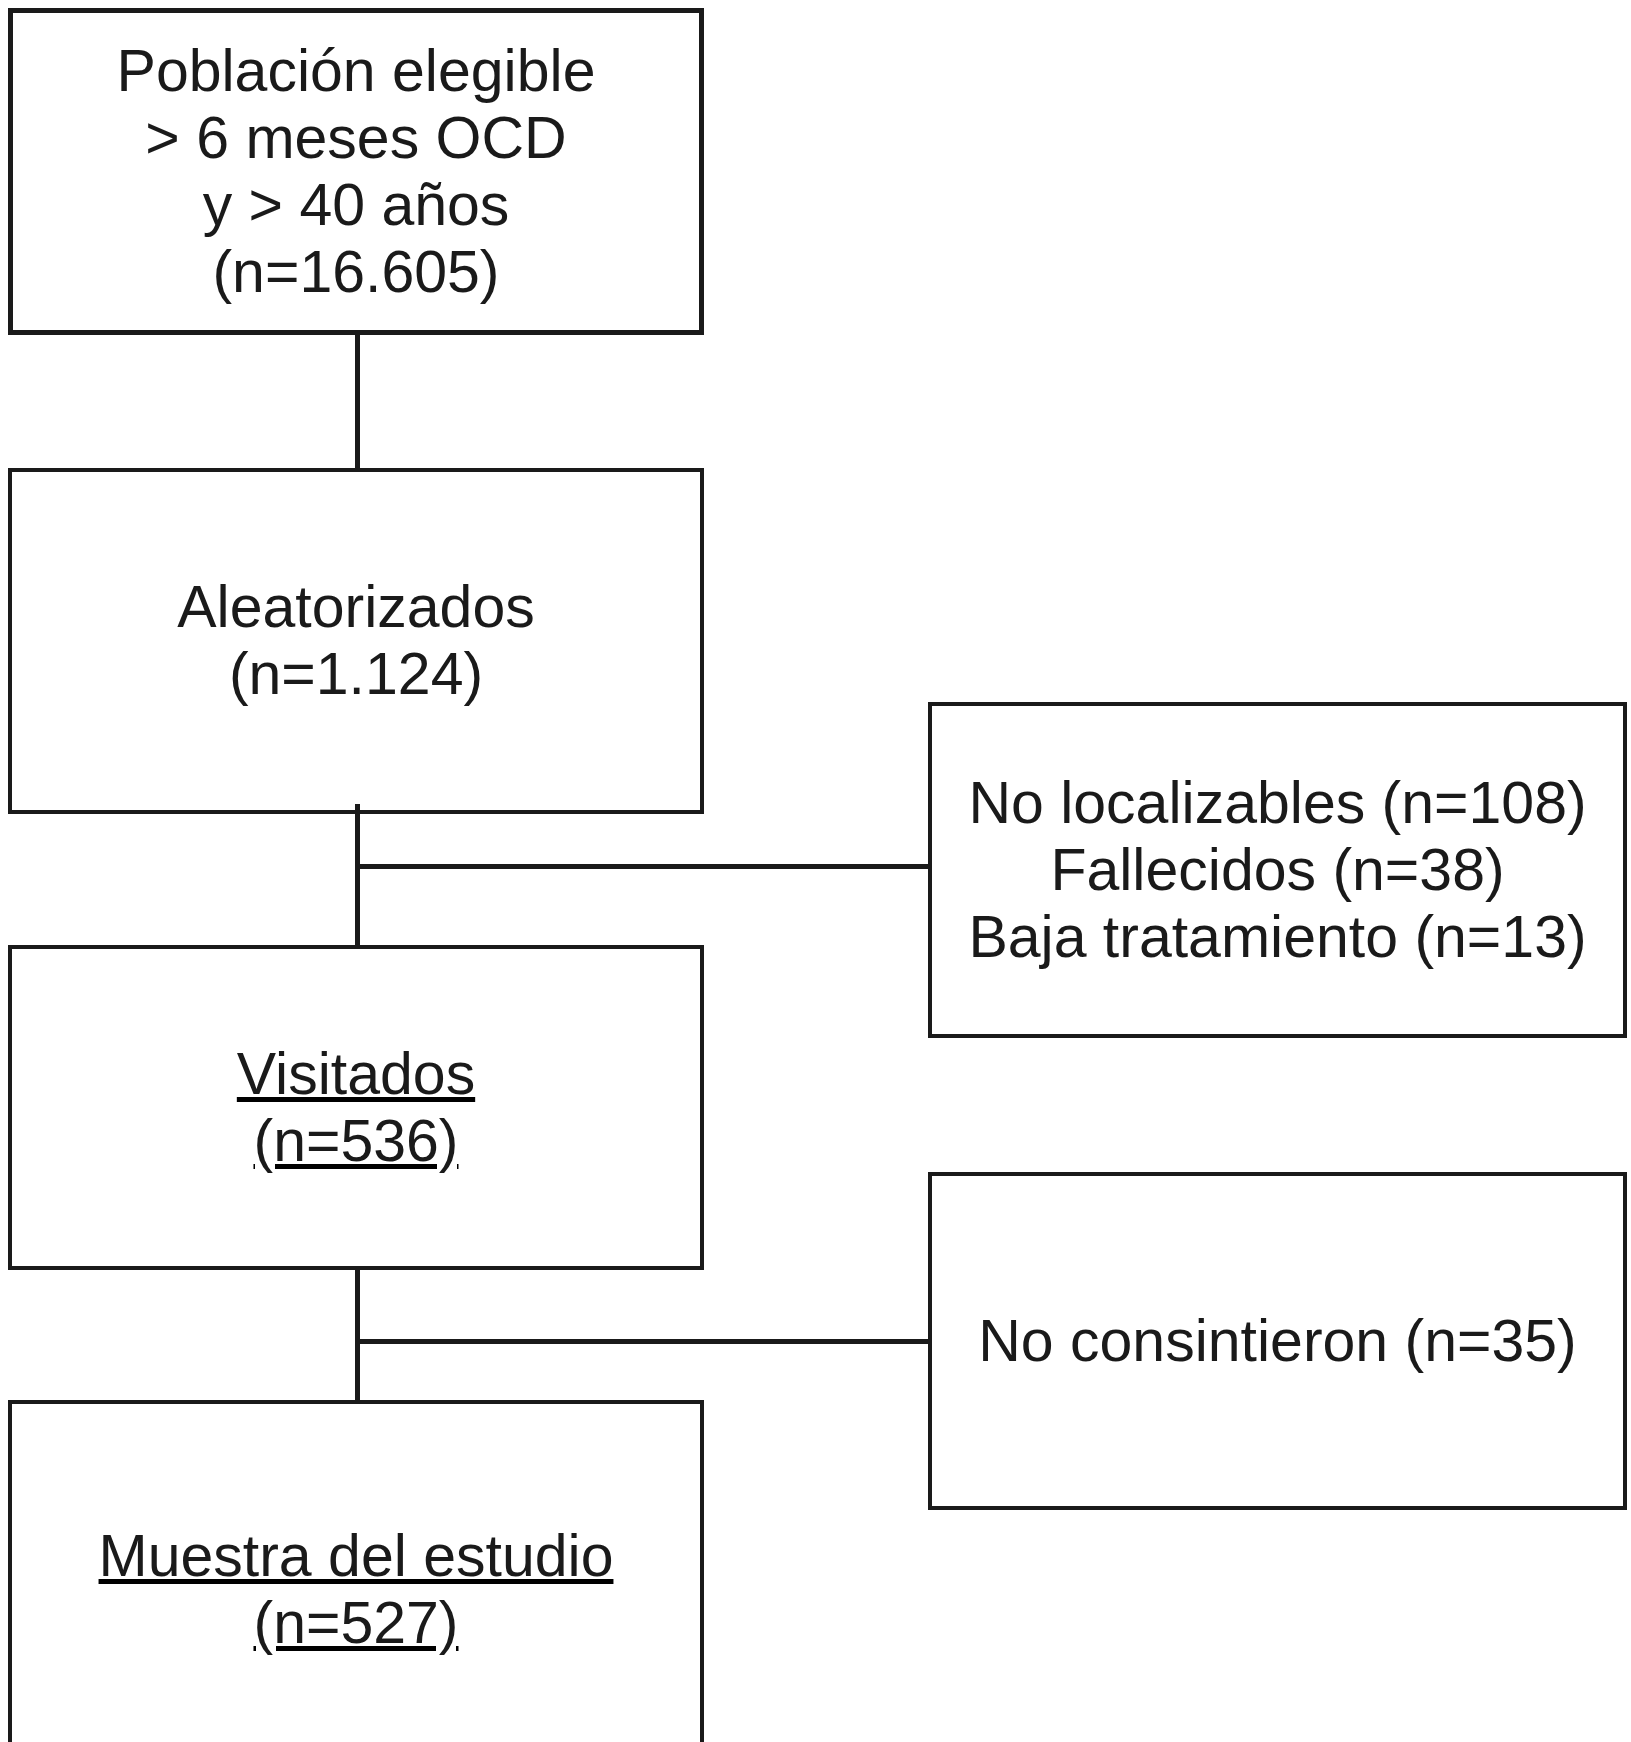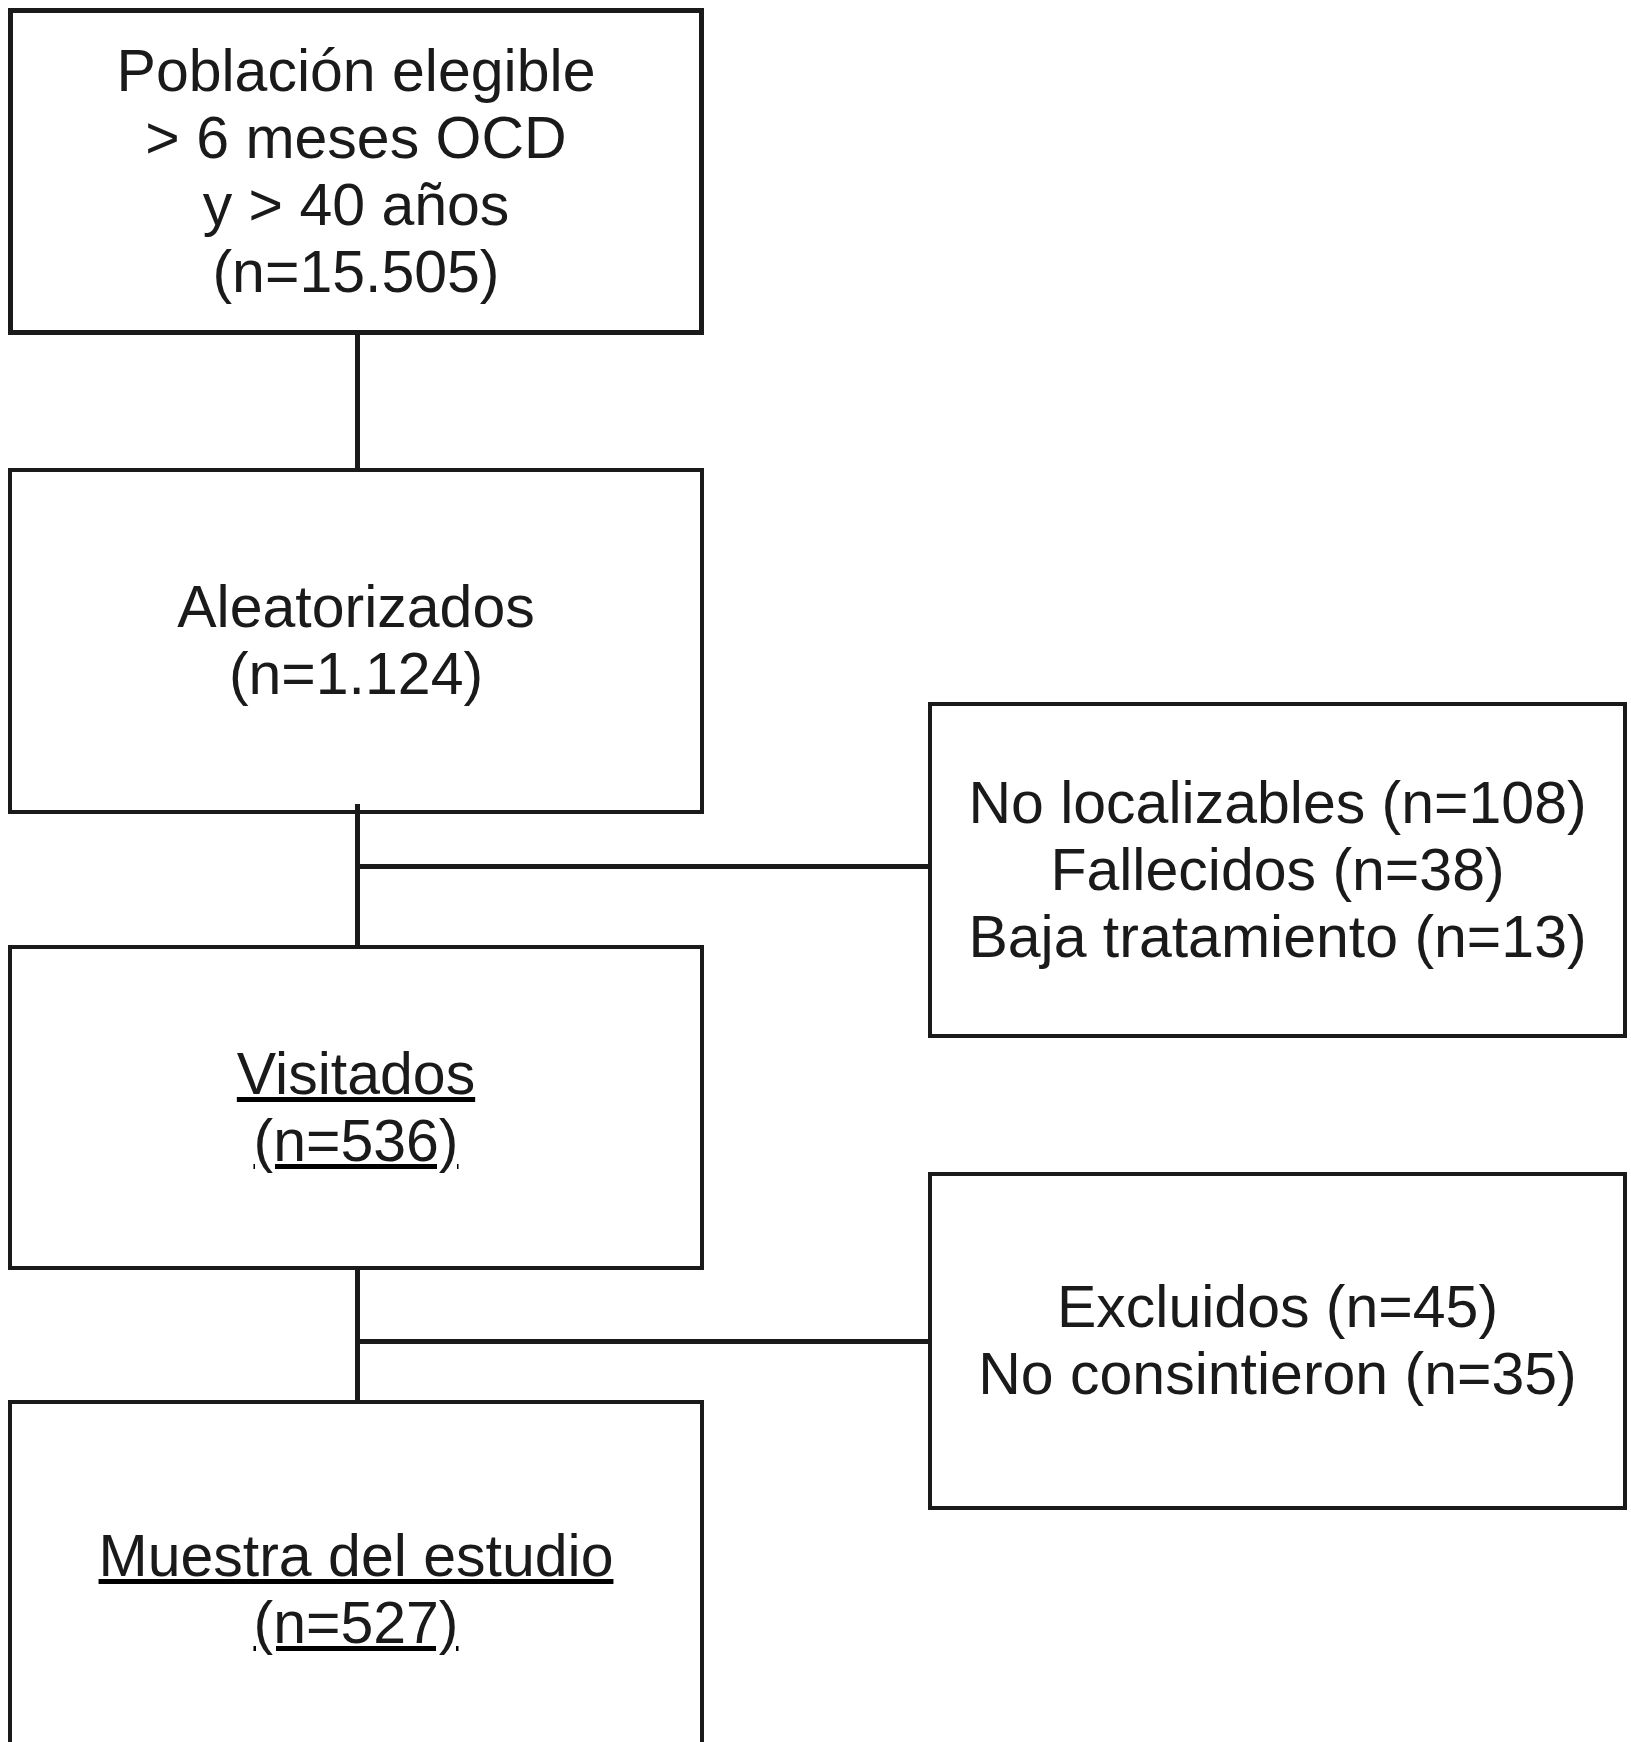--- a/index.html
+++ b/index.html
@@ -56,21 +56,21 @@
 </head>
 <body>
 
 <div class="stage">
 
   <div class="box thick b-eligible">
     <div class="box-text">
       <div>Población elegible</div>
       <div>&gt; 6 meses OCD</div>
       <div>y &gt; 40 años</div>
-      <div>(n=15.505)</div>
+      <div>(n=16.605)</div>
     </div>
   </div>
 
   <div class="connector c-v1"></div>
 
   <div class="box b-randomized">
     <div class="box-text">
       <div>Aleatorizados</div>
       <div>(n=1.124)</div>
     </div>
@@ -92,21 +92,20 @@
       <div>Visitados</div>
       <div>(n=536)</div>
     </div>
   </div>
 
   <div class="connector c-v3"></div>
   <div class="connector c-h2"></div>
 
   <div class="box b-excluded">
     <div class="box-text">
-      <div>Excluidos (n=45)</div>
       <div>No consintieron (n=35)</div>
     </div>
   </div>
 
   <div class="box b-sample">
     <div class="box-text">
       <div>Muestra del estudio</div>
       <div>(n=527)</div>
     </div>
   </div>

